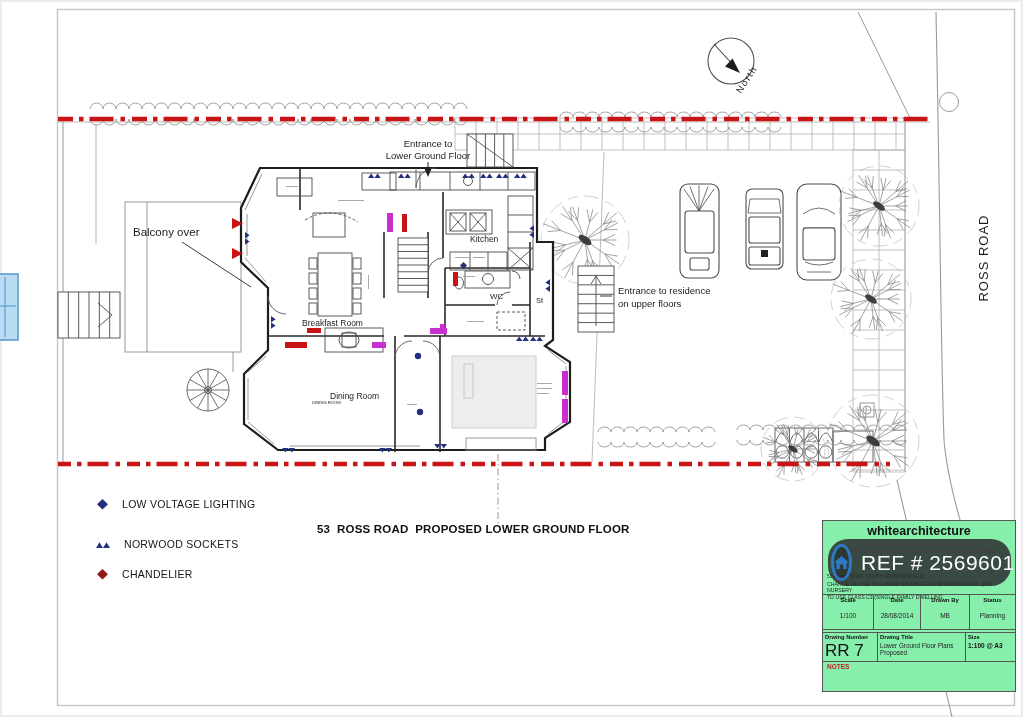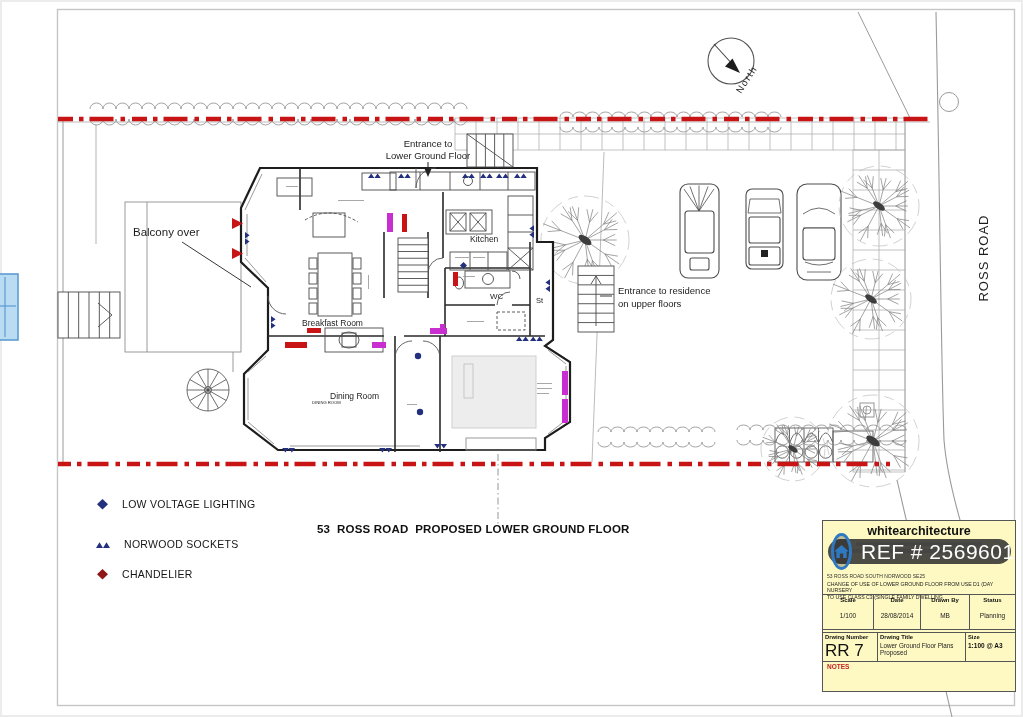--- a/index.html
+++ b/index.html
@@ -13,21 +13,21 @@
   .arc{fill:none;stroke:#555;stroke-width:0.9;}
   
   .legend{position:absolute;left:96px;top:498px;width:230px;}
   .legend-row{position:absolute;left:0;display:flex;align-items:flex-end;gap:13px;}
   .legend-row span{font-size:10.5px;letter-spacing:.3px;color:#151515;}
   
   .main-title{position:absolute;left:303px;top:523px;font-size:11.5px;font-weight:700;
               letter-spacing:.2px;color:#101010;white-space:pre;padding-left:14px;}
   
   .tb{position:absolute;left:822px;top:520px;width:192px;height:170px;border:1px solid #555;
-      background:#fef9c3;font-family:"Liberation Sans",sans-serif;}
+      background:#86efac;font-family:"Liberation Sans",sans-serif;}
   .tb-firm{position:absolute;top:3px;left:0;right:0;text-align:center;font-weight:700;
            font-size:12.5px;color:#111;}
   .tb-blur{position:absolute;left:50%;transform:translateX(-50%);height:4px;background:#b5b5b5;
            opacity:.55;filter:blur(.7px);}
   .tb-proj{position:absolute;top:52px;left:4px;right:3px;font-size:5px;color:#333;white-space:nowrap;overflow:hidden;}
   .tb-desc{position:absolute;top:60px;left:4px;right:3px;font-size:5.2px;line-height:6.4px;color:#222;}
   .tb-t1{position:absolute;top:73px;left:0;right:0;height:34px;border-top:1px solid #555;
          border-bottom:1px solid #555;display:grid;grid-template-columns:50px 47px 49px 1fr;}
   .tb-t1 .cell{position:relative;border-left:1px solid #555;}
   .tb-t1 .cell:first-child{border-left:none;}
@@ -36,21 +36,21 @@
   .tb-t2{position:absolute;top:111px;left:0;right:0;height:28px;border-top:1px solid #555;
          border-bottom:1px solid #555;display:grid;grid-template-columns:54px 88px 1fr;}
   .tb-t2 .cell{position:relative;border-left:1px solid #555;padding:1px 2px;}
   .tb-t2 .cell:first-child{border-left:none;}
   .tb-t2 .hd{font-size:5.8px;font-weight:700;color:#111;}
   .tb-t2 .big{font-size:17px;color:#111;margin-top:1px;}
   .tb-t2 .sm{font-size:6.3px;color:#222;margin-top:2px;}
   .tb-t2 .szv{font-size:6.5px;font-weight:700;color:#111;margin-top:2px;}
   .tb-notes{position:absolute;top:142px;left:4px;font-size:6.5px;font-weight:700;color:#c22222;}
   
-  .badge{position:absolute;left:828px;top:539px;width:183px;height:25px;border-radius:20px;
+  .badge{position:absolute;left:828px;top:539px;width:183px;height:47px;border-radius:20px;
          background:rgba(42,42,44,.84);display:flex;align-items:center;z-index:5;}
   .badge-circle{width:31px;height:31px;border-radius:50%;border:3px solid #2f79c2;margin-left:3px;
                 background:rgba(10,10,14,.25);display:flex;align-items:center;justify-content:center;}
   .badge-text{color:#fff;font-size:21px;letter-spacing:.5px;margin-left:9px;white-space:nowrap;}
 </style>
 </head>
 <body>
 
 <div class="stage">
 

